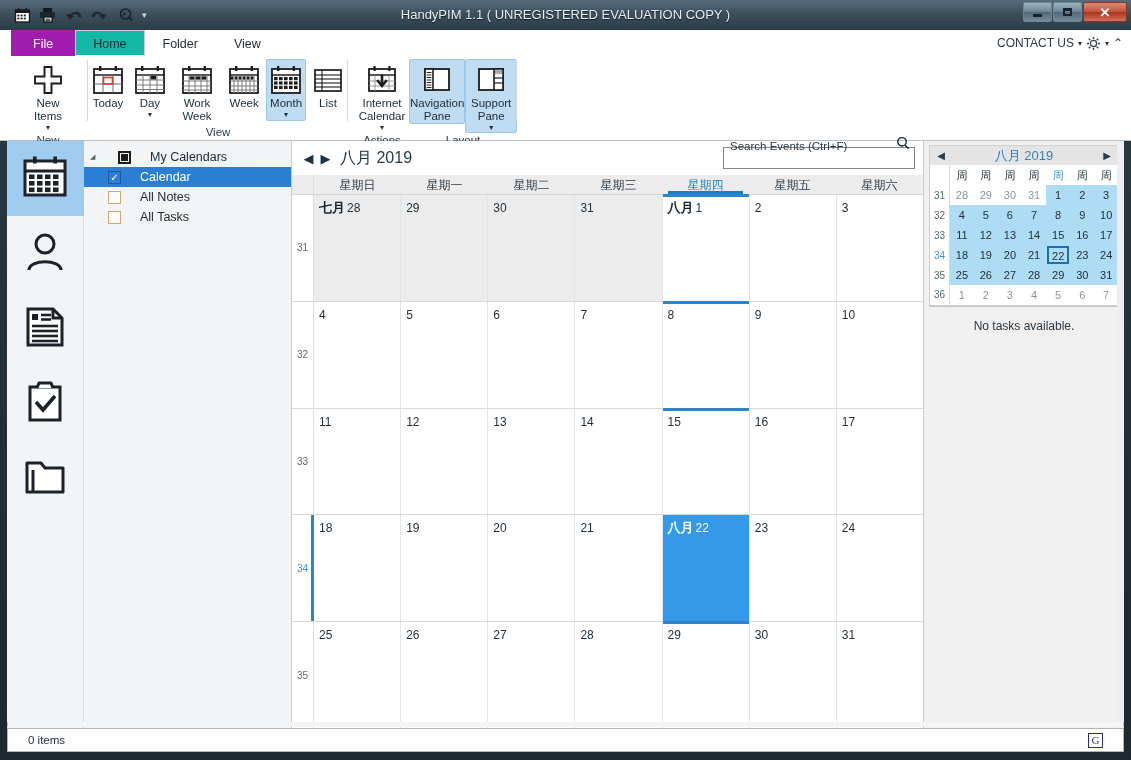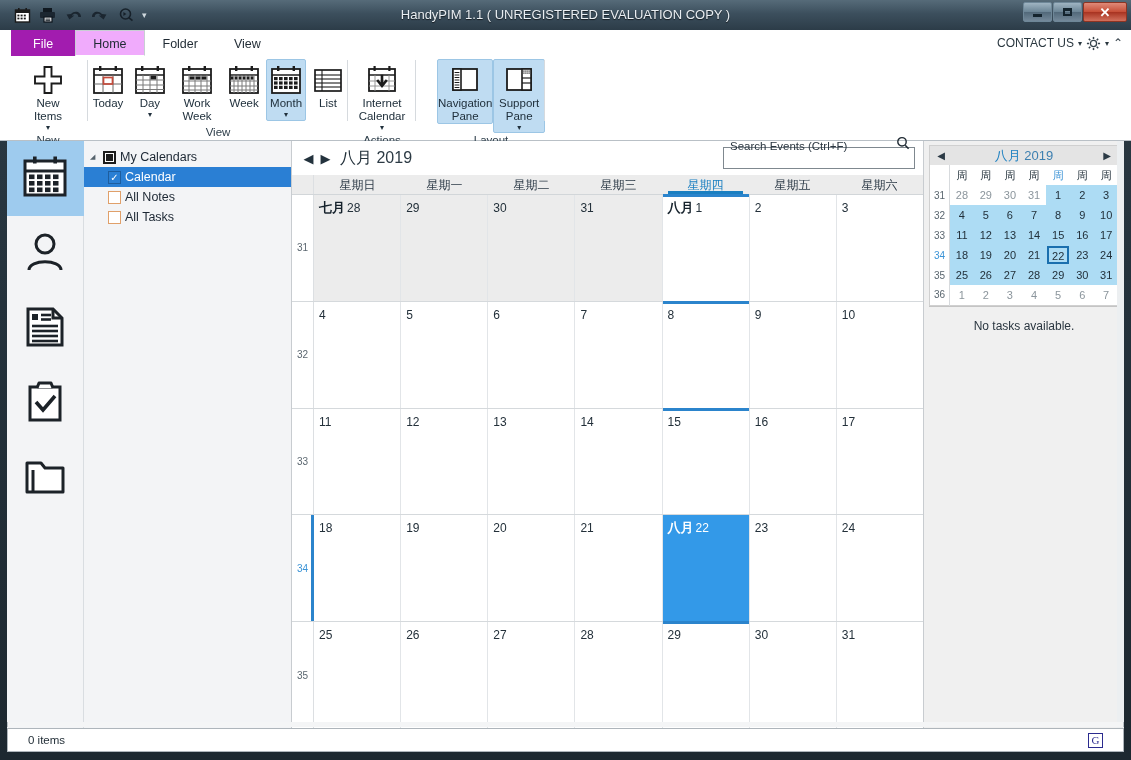--- a/index.html
+++ b/index.html
@@ -70,21 +70,21 @@
   .tab {
     height: 26px; line-height: 26px; padding: 0 17px;
     font-size: 12.5px; color: #1f2a33;
     border: 1px solid transparent;
     position: relative;
   }
   .tab.file {
     background: #a21caf; color: #fff; padding: 0 21px;
   }
   .tab.active {
-    background: #f0abfc; border-color: #c8ced3; border-bottom-color: #fff;
+    background: #14b8a6; border-color: #c8ced3; border-bottom-color: #fff;
   }
   .rightside {
     position: absolute; right: 8px; top: 0; height: 26px;
     display: flex; align-items: center; gap: 4px;
     font-size: 12px; color: #2b3840;
   }
   .rightside .cdot { font-size: 8px; }
   .gear {
     width: 15px; height: 15px; position: relative; display: inline-block;
   }
@@ -137,21 +137,21 @@
     color: #1e2a33;
   }
   .navitem.active { background: #9ecbee; }
 
   .treepane {
     width: 208px; background: #f3f4f6;
     border-right: 1px solid #c8ccd0;
     padding: 6px 0 0 0; font-size: 12.5px; color: #1c2733;
     position: relative;
   }
-  .tnode { display: flex; align-items: center; height: 20px; padding-left: 6px; gap: 4px;}
+  .tnode { display: flex; align-items: center; height: 20px; padding-left: 6px; gap: 19px;}
   .tnode.root { font-size: 12.5px; }
   .tnode.child { padding-left: 24px; }
   .tnode.selected { background: #2a7fd4; color: #fff; }
   .caret { width: 9px; font-size: 7px; color: #55626c; }
   .cbox { width: 13px; height: 13px; border: 1px solid #6d7a84; background:#fff; display:flex;align-items:center;justify-content:center;}
   .cbox.black { border:2px solid #1c1c1c; }
   .cbox.black i { width:7px;height:7px;background:#1c1c1c;display:block;}
   .cbox.orange { border: 1px solid #e0a06a; }
   .cbox.checked { border: 1px solid #1d5d9e; background:#2a7fd4; color:#fff; font-size:10px;}
 
@@ -558,21 +558,21 @@
           </span>
           <span class="lab">Internet
 Calendar</span>
           <span class="dd">▾</span>
         </div>
       </div>
       <div class="glabel">Actions</div>
       <div class="sep"></div>
     </div>
 
-    <div class="rgroup" style="left:437px; width:108px;">
+    <div class="rgroup" style="left:409px; width:108px;">
       <div class="gbody" style="justify-content:center; gap:0;">
         <div class="rbtn sel" style="width:62px;">
           <span class="ic">
             <svg width="30" height="28" viewBox="0 0 30 28">
                 <rect x="3" y="3" width="24" height="21" fill="#fff" stroke="#1c1c1c" stroke-width="1.8"></rect>
                 <rect x="3" y="3" width="8" height="21" fill="#fff" stroke="#1c1c1c" stroke-width="1.6"></rect>
                 <g stroke="#1c1c1c" stroke-width="1">
                   <line x1="4.6" y1="6.5" x2="9.4" y2="6.5"></line>
                   <line x1="4.6" y1="9" x2="9.4" y2="9"></line>
                   <line x1="4.6" y1="11.5" x2="9.4" y2="11.5"></line>

